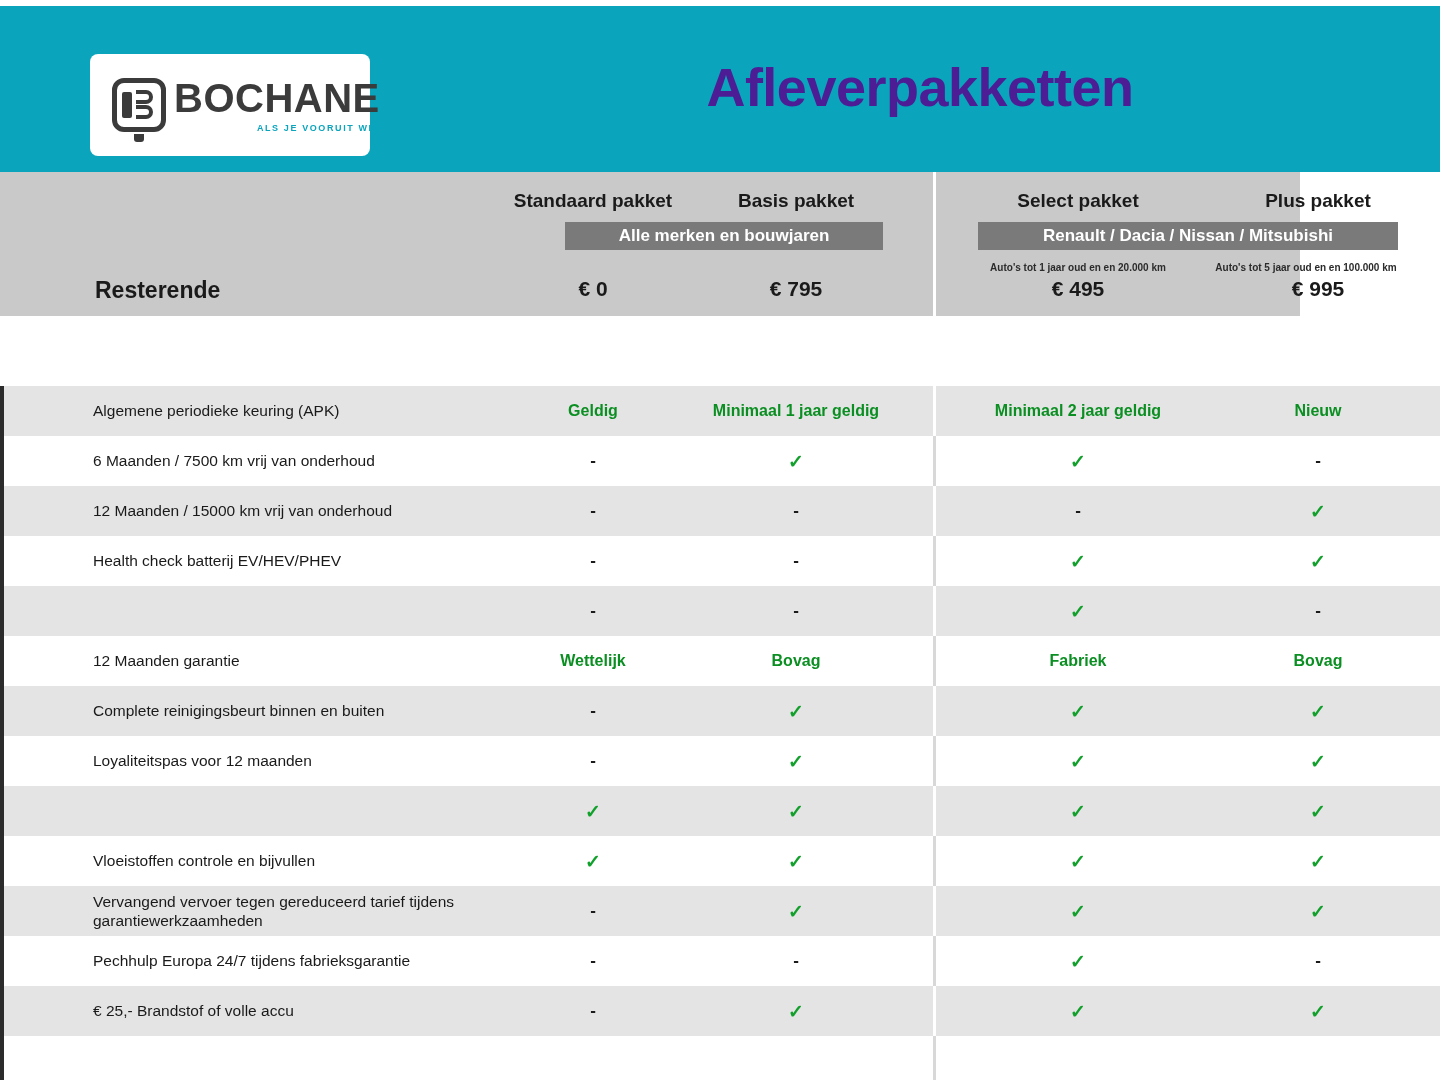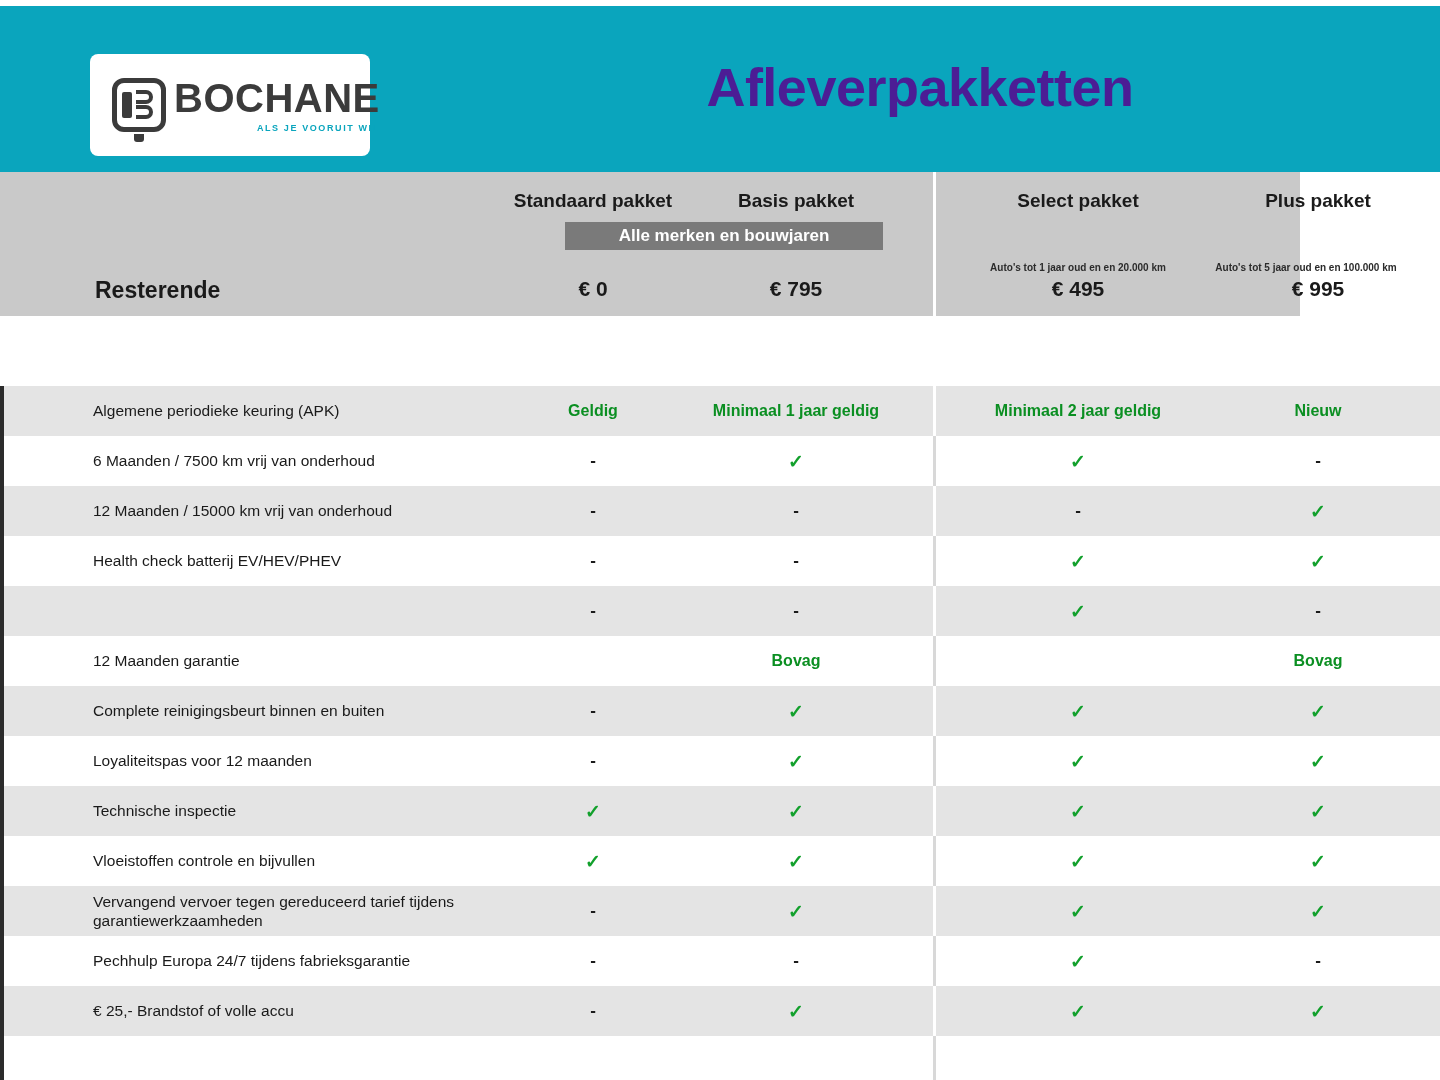--- a/index.html
+++ b/index.html
@@ -171,20 +171,21 @@
 
   <div class="topband">
     <div class="whitegap"></div>
 
     <div class="colhead c1h">Standaard pakket</div>
     <div class="colhead c2h">Basis pakket</div>
     <div class="colhead c3h">Select pakket</div>
     <div class="colhead c4h">Plus pakket</div>
 
     <div class="groupbar gb-left">Alle merken en bouwjaren</div>
+    <div class="groupbar gb-right">Renault / Dacia / Nissan / Mitsubishi</div>
 
     <div class="subnote sn1">Auto's tot 1 jaar oud en en 20.000 km</div>
     <div class="subnote sn2">Auto's tot 5 jaar oud en en 100.000 km</div>
 
     <div class="totaal-label">Resterende</div>
     <div class="price p1">€ 0</div>
     <div class="price p2">€ 795</div>
     <div class="price p3">€ 495</div>
     <div class="price p4">€ 995</div>
   </div>
@@ -272,23 +273,29 @@
           <span class="tick">✓</span>
         </div>
         <div class="cell cc4">
           <span class="dash">-</span>
         </div>
       </div>
       <div class="row white">
         <div class="tick-left"></div>
         <div class="divider"></div>
         <div class="feature">12 Maanden  garantie</div>
+        <div class="cell cc1">
+          <span class="txt">Wettelijk</span>
+        </div>
         <div class="cell cc2">
           <span class="txt">Bovag</span>
         </div>
+        <div class="cell cc3">
+          <span class="txt">Fabriek</span>
+        </div>
         <div class="cell cc4">
           <span class="txt">Bovag</span>
         </div>
       </div>
       <div class="row grey">
         <div class="tick-left"></div>
         <div class="divider"></div>
         <div class="feature">Complete reinigingsbeurt binnen en buiten</div>
         <div class="cell cc1">
           <span class="dash">-</span>
@@ -316,21 +323,20 @@
         <div class="cell cc3">
           <span class="tick">✓</span>
         </div>
         <div class="cell cc4">
           <span class="tick">✓</span>
         </div>
       </div>
       <div class="row grey">
         <div class="tick-left"></div>
         <div class="divider"></div>
-        <div class="feature">Technische inspectie</div>
         <div class="cell cc1">
           <span class="tick">✓</span>
         </div>
         <div class="cell cc2">
           <span class="tick">✓</span>
         </div>
         <div class="cell cc3">
           <span class="tick">✓</span>
         </div>
         <div class="cell cc4">

